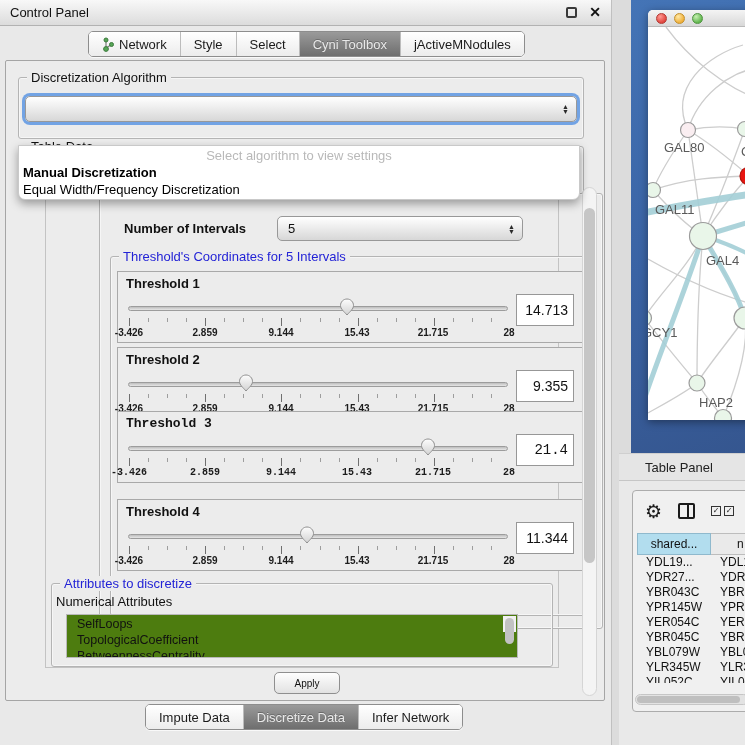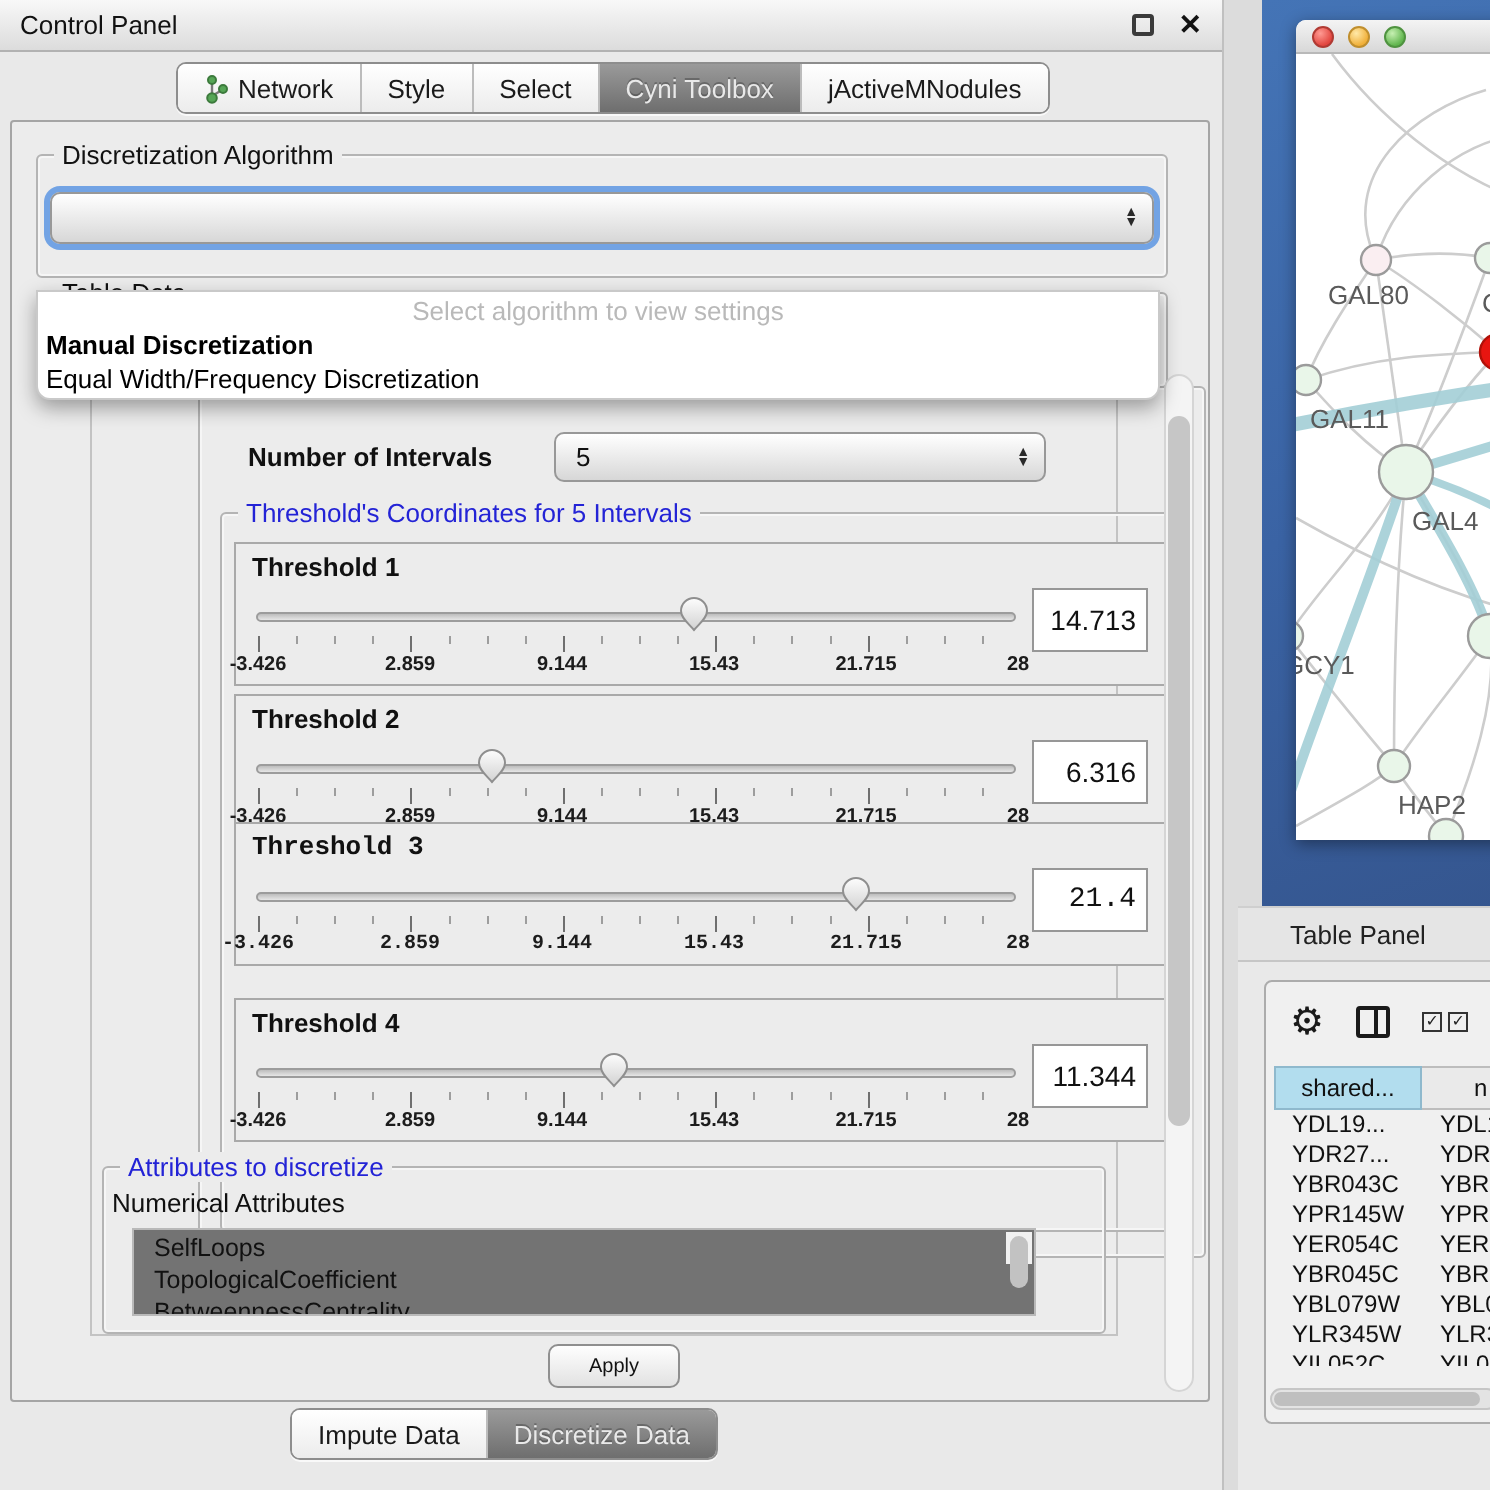--- a/index.html
+++ b/index.html
@@ -66,21 +66,21 @@
   .tick-labels { position:absolute; left:1px; top:31px; width:100%; height:12px;
     font-size:10px; font-weight:bold; color:#1c1c1c; }
   .tick-labels span { position:absolute; transform:translateX(-50%); white-space:nowrap; }
   .tl0{left:0%; transform:translateX(-35%);} .tl1{left:20%;} .tl2{left:40%;}
   .tl3{left:60%;} .tl4{left:80%;} .tl5{left:100%; transform:translateX(-70%);}
   .value-box { position:absolute; right:8px; top:22px; width:58px; height:32px; background:#fff;
     border:1px solid #979797; font-size:14px; color:#111; display:flex; align-items:center;
     justify-content:flex-end; padding-right:5px; }
 
   
-  .attr-list { position:absolute; left:14px; top:30px; width:452px; height:44px; background:#737373;
+  .attr-list { position:absolute; left:14px; top:30px; width:452px; height:44px; background:#4d7c0f;
     border:1px solid #b9b9b9; overflow:hidden; font-size:12.5px; color:#111; padding:1px 0 0 10px; }
   .attr-list div { height:16px; line-height:16px; }
   .mini-scroll { position:absolute; right:1px; top:1px; bottom:1px; width:13px; background:#f1f1f1; }
   .mini-scroll .mthumb { position:absolute; left:2px; right:2px; top:2px; height:26px; background:#c2c2c2; border-radius:6px; }
 
   .apply-btn { position:absolute; left:268px; top:611px; width:66px; height:22px;
     border:1px solid #8f8f8f; border-radius:5px; background:linear-gradient(#fefefe,#e2e2e2);
     font-size:10px; color:#111; display:flex; align-items:center; justify-content:center; }
 
   .v-scrollbar { position:absolute; right:7px; top:126px; bottom:4px; width:15px;
@@ -246,21 +246,21 @@
             <div class="ticks"></div>
             <div class="tick-labels">
               <span class="tl0">-3.426</span>
               <span class="tl1">2.859</span>
               <span class="tl2">9.144</span>
               <span class="tl3">15.43</span>
               <span class="tl4">21.715</span>
               <span class="tl5">28</span>
             </div>
           </div>
-          <div class="value-box">6.316</div>
+          <div class="value-box">9.355</div>
         </div>
 
         <div class="th-panel" style="top:154px;font-family:Liberation Mono, monospace;">
           <span class="th-title">Threshold 3</span>
           <div class="slider-wrap">
             <div class="track"></div>
             <div class="thumb" style="left:calc(79% - 8px)">
               <svg width="16" height="18">
                   <path d="M8,1 C11.6,1 14.5,3.9 14.5,7.5 C14.5,11 11,13.5 8,17 C5,13.5 1.5,11 1.5,7.5 C1.5,3.9 4.4,1 8,1 Z" fill="url(#thumbGrad)" stroke="#8f8f8f"></path>
                 </svg>
@@ -321,20 +321,23 @@
       <div class="vthumb"></div>
     </div>
   </div>
 
   <div class="seg-bar" style="left:145px; top:704px;">
     <div class="seg">
         <span>Impute Data</span>
       </div>
     <div class="seg sel">
         <span>Discretize Data</span>
+      </div>
+    <div class="seg">
+        <span>Infer Network</span>
       </div>
   </div>
 </div>
 
 <div class="net-frame">
   <div class="net-window">
     <div class="net-titlebar">
       <span class="light red"></span>
       <span class="light yellow"></span>
       <span class="light green"></span>

